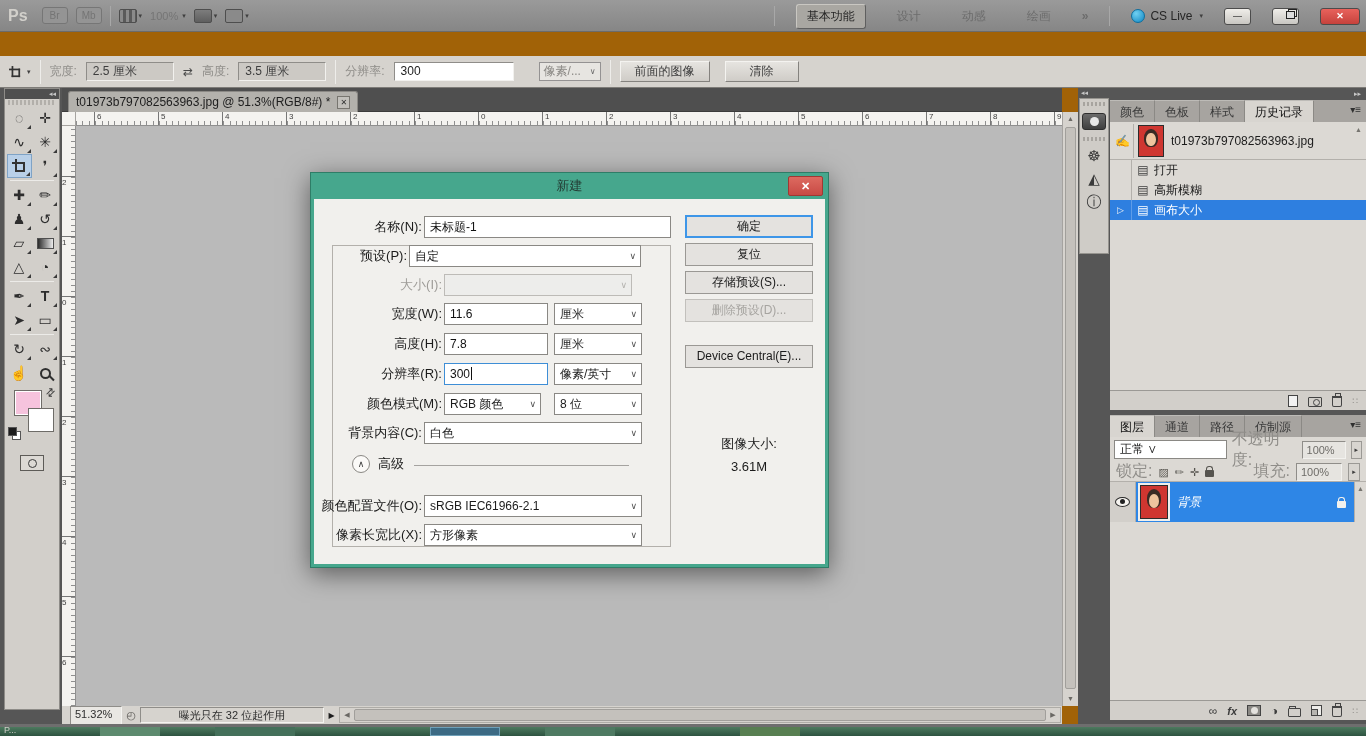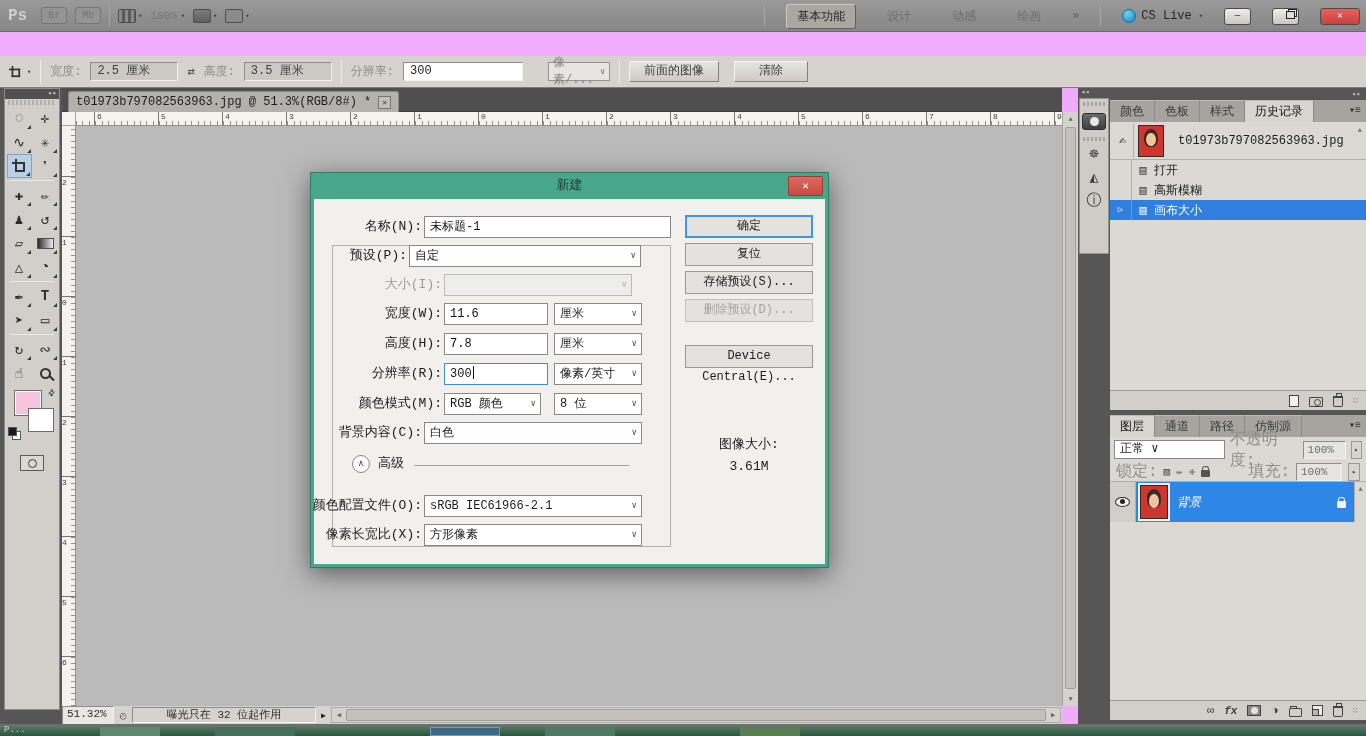--- a/index.html
+++ b/index.html
@@ -1,18 +1,18 @@
 <!DOCTYPE html>
 <html><head>
 <meta charset="utf-8">
 <style>
   *{box-sizing:border-box;margin:0;padding:0}
   html,body{background:#333}
-  #app{position:relative;width:1366px;height:736px;overflow:hidden;background:#f0abfc;
-       font-family:Liberation Mono, monospace;cursor:default;-webkit-user-select:none;user-select:none}
+  #app{position:relative;width:1366px;height:736px;overflow:hidden;background:#a16207;
+       font-family:Liberation Sans, sans-serif;cursor:default;-webkit-user-select:none;user-select:none}
   .abs{position:absolute}
 
   
   .topbar{left:0;top:0;width:1366px;height:32px;background:linear-gradient(#9a9a9a,#868686);border-bottom:1px solid #6b6b6b;display:flex;align-items:center;padding:0 8px;gap:8px}
   .pslogo{font-weight:bold;font-size:16px;color:#d2d0cb;letter-spacing:0;margin-right:6px}
   .appchip{width:26px;height:17px;border:1px solid #767676;border-radius:3px;color:#747474;font-size:10px;text-align:center;line-height:15px;background:#949494}
   .tbtile{width:18px;height:14px;background:linear-gradient(#7d7d7d,#5f5f5f);border:1px solid #4e4e4e;border-radius:2px}
   .tbtile.striped{background:repeating-linear-gradient(90deg,#8a8a8a 0 3px,#5a5a5a 3px 6px)}
   .dda{font-size:7px;color:#3f3f3f;margin-left:2px}
   .tbzoom{font-size:11px;color:#757575}
@@ -79,21 +79,21 @@
   .rcorner{left:62px;top:112px;width:14px;height:14px;background:#f4f3f0;border-right:1px solid #a5a3a0;border-bottom:1px solid #a5a3a0}
   .hruler{left:76px;top:112px;width:986px;height:14px;background:#f4f3f0 repeating-linear-gradient(90deg,#8f8f8f 0 1px,transparent 1px 6.4px) left bottom/100% 4px no-repeat;border-bottom:1px solid #8f8f8f;overflow:hidden}
   .rl{position:absolute;top:0;height:14px;border-left:1px solid #777;padding-left:2px;font-size:8px;color:#3f3f3f}
   .vruler{left:62px;top:126px;width:14px;height:580px;background:#f4f3f0 repeating-linear-gradient(0deg,#8f8f8f 0 1px,transparent 1px 6px) right top/4px 100% no-repeat;border-right:1px solid #8f8f8f;overflow:hidden}
   .rlv{position:absolute;left:0;width:14px;border-top:1px solid #777;padding-top:1px;font-size:8px;color:#3f3f3f}
   .canvas{left:76px;top:126px;width:986px;height:580px;background:#bababa}
   .vscroll{left:1062px;top:112px;width:16px;height:594px;background:#d6d3ce;border-left:1px solid #a5a3a0}
   .scrbtn{width:100%;height:14px;font-size:7px;color:#6a6864;text-align:center;line-height:14px}
   .vthumb{position:absolute;left:2px;top:15px;width:11px;height:562px;background:#c4c1bc;border:1px solid #a19f9b;border-radius:2px}
   .statusrow{left:62px;top:706px;width:1000px;height:18px;background:#d6d3ce;display:flex;align-items:center}
-  .stzoom{width:52px;height:19px;background:#e9e7e3;border:1px solid;border-color:#8f8d89 #f4f3f0 #f4f3f0 #8f8d89;font-size:11px;color:#2e2e2e;padding:0 4px;line-height:14px;margin-left:0}
+  .stzoom{width:52px;height:19px;background:#e9e7e3;border:1px solid;border-color:#8f8d89 #f4f3f0 #f4f3f0 #8f8d89;font-size:11px;color:#2e2e2e;padding:0 4px;line-height:14px;margin-left:8px}
   .stclock{width:18px;text-align:center;font-size:11px;color:#5f5d59}
   .sthint{width:184px;height:16px;border:1px solid;border-color:#8f8d89 #f4f3f0 #f4f3f0 #8f8d89;font-size:11px;color:#2e2e2e;text-align:center;line-height:14px}
   .starrow{width:15px;text-align:center;font-size:8px;color:#1d1d1d}
   .hscroll{position:relative;flex:1;height:16px;background:#d6d3ce;border:1px solid #aeaca7;margin-right:1px;display:flex;align-items:center}
   .hthumb{position:absolute;left:14px;right:14px;top:1px;height:12px;background:#c4c1bc;border:1px solid #a19f9b;border-radius:2px}
   .hscrbtn{width:14px;font-size:7px;color:#6a6864;text-align:center;z-index:2}
   .hscrbtn.rgt{margin-left:auto}
 
   
   .dockstrip{left:1078px;top:88px;width:32px;height:640px;background:#565656}
@@ -112,21 +112,21 @@
   .ptab.active{background:#d8d5d0;color:#121212}
   .ptabfill{flex:1;background:#a7a4a0;position:relative}
   .pmenu{position:absolute;right:5px;top:4px;font-size:10px;color:#2f2f2f}
   .histbody{position:absolute;left:0;top:34px;width:256px;height:268px;background:#dcd9d4}
   .snaprow{display:flex;align-items:center;height:38px;padding:2px 2px;border-bottom:1px solid #b3b0ab}
   .snapwell{width:22px;height:34px;border-right:1px solid #b3b0ab;display:flex;align-items:center;justify-content:center;font-size:12px;color:#2f2f2f}
   .thumb{position:relative;background:#cf3630;border:1px solid #2c2c2c;overflow:hidden}
   .thumb::before{content:"";position:absolute;left:22%;top:10%;width:56%;height:60%;background:#3a2a24;border-radius:50% 50% 42% 42%}
   .thumb::after{content:"";position:absolute;left:31%;top:26%;width:38%;height:44%;background:#efc49e;border-radius:50%}
   .snapthumb{width:26px;height:32px;margin-left:4px}
-  .snapname{font-size:12px;color:#1c1c1c;margin-left:14px}
+  .snapname{font-size:12px;color:#1c1c1c;margin-left:7px}
   .hrow{display:flex;align-items:center;height:20px;font-size:12px;color:#1c1c1c}
   .hwell{width:22px;height:20px;border-right:1px solid #b3b0ab;text-align:center;font-size:9px;line-height:20px;color:#f4f4f4}
   .hicon{width:22px;text-align:center;font-size:12px;color:#3d3d3d}
   .hrow.selected{background:#2e7fe0;color:#fff}
   .hrow.selected .hicon{color:#fff}
   .hrow.selected .hwell{border-right-color:#5e9ce8}
   .pscrollup{position:absolute;right:4px;top:4px;font-size:7px;color:#76746f}
   .pbottom{position:absolute;left:0;width:256px;height:20px;background:#d2cfca;border-top:1px solid #9b9995;display:flex;align-items:center;justify-content:flex-end;gap:10px;padding-right:8px}
   .pbgrip{font-size:9px;color:#8f8d89}
   .icon-doc{width:10px;height:12px;border:1px solid #444;background:#f2f2f2}

